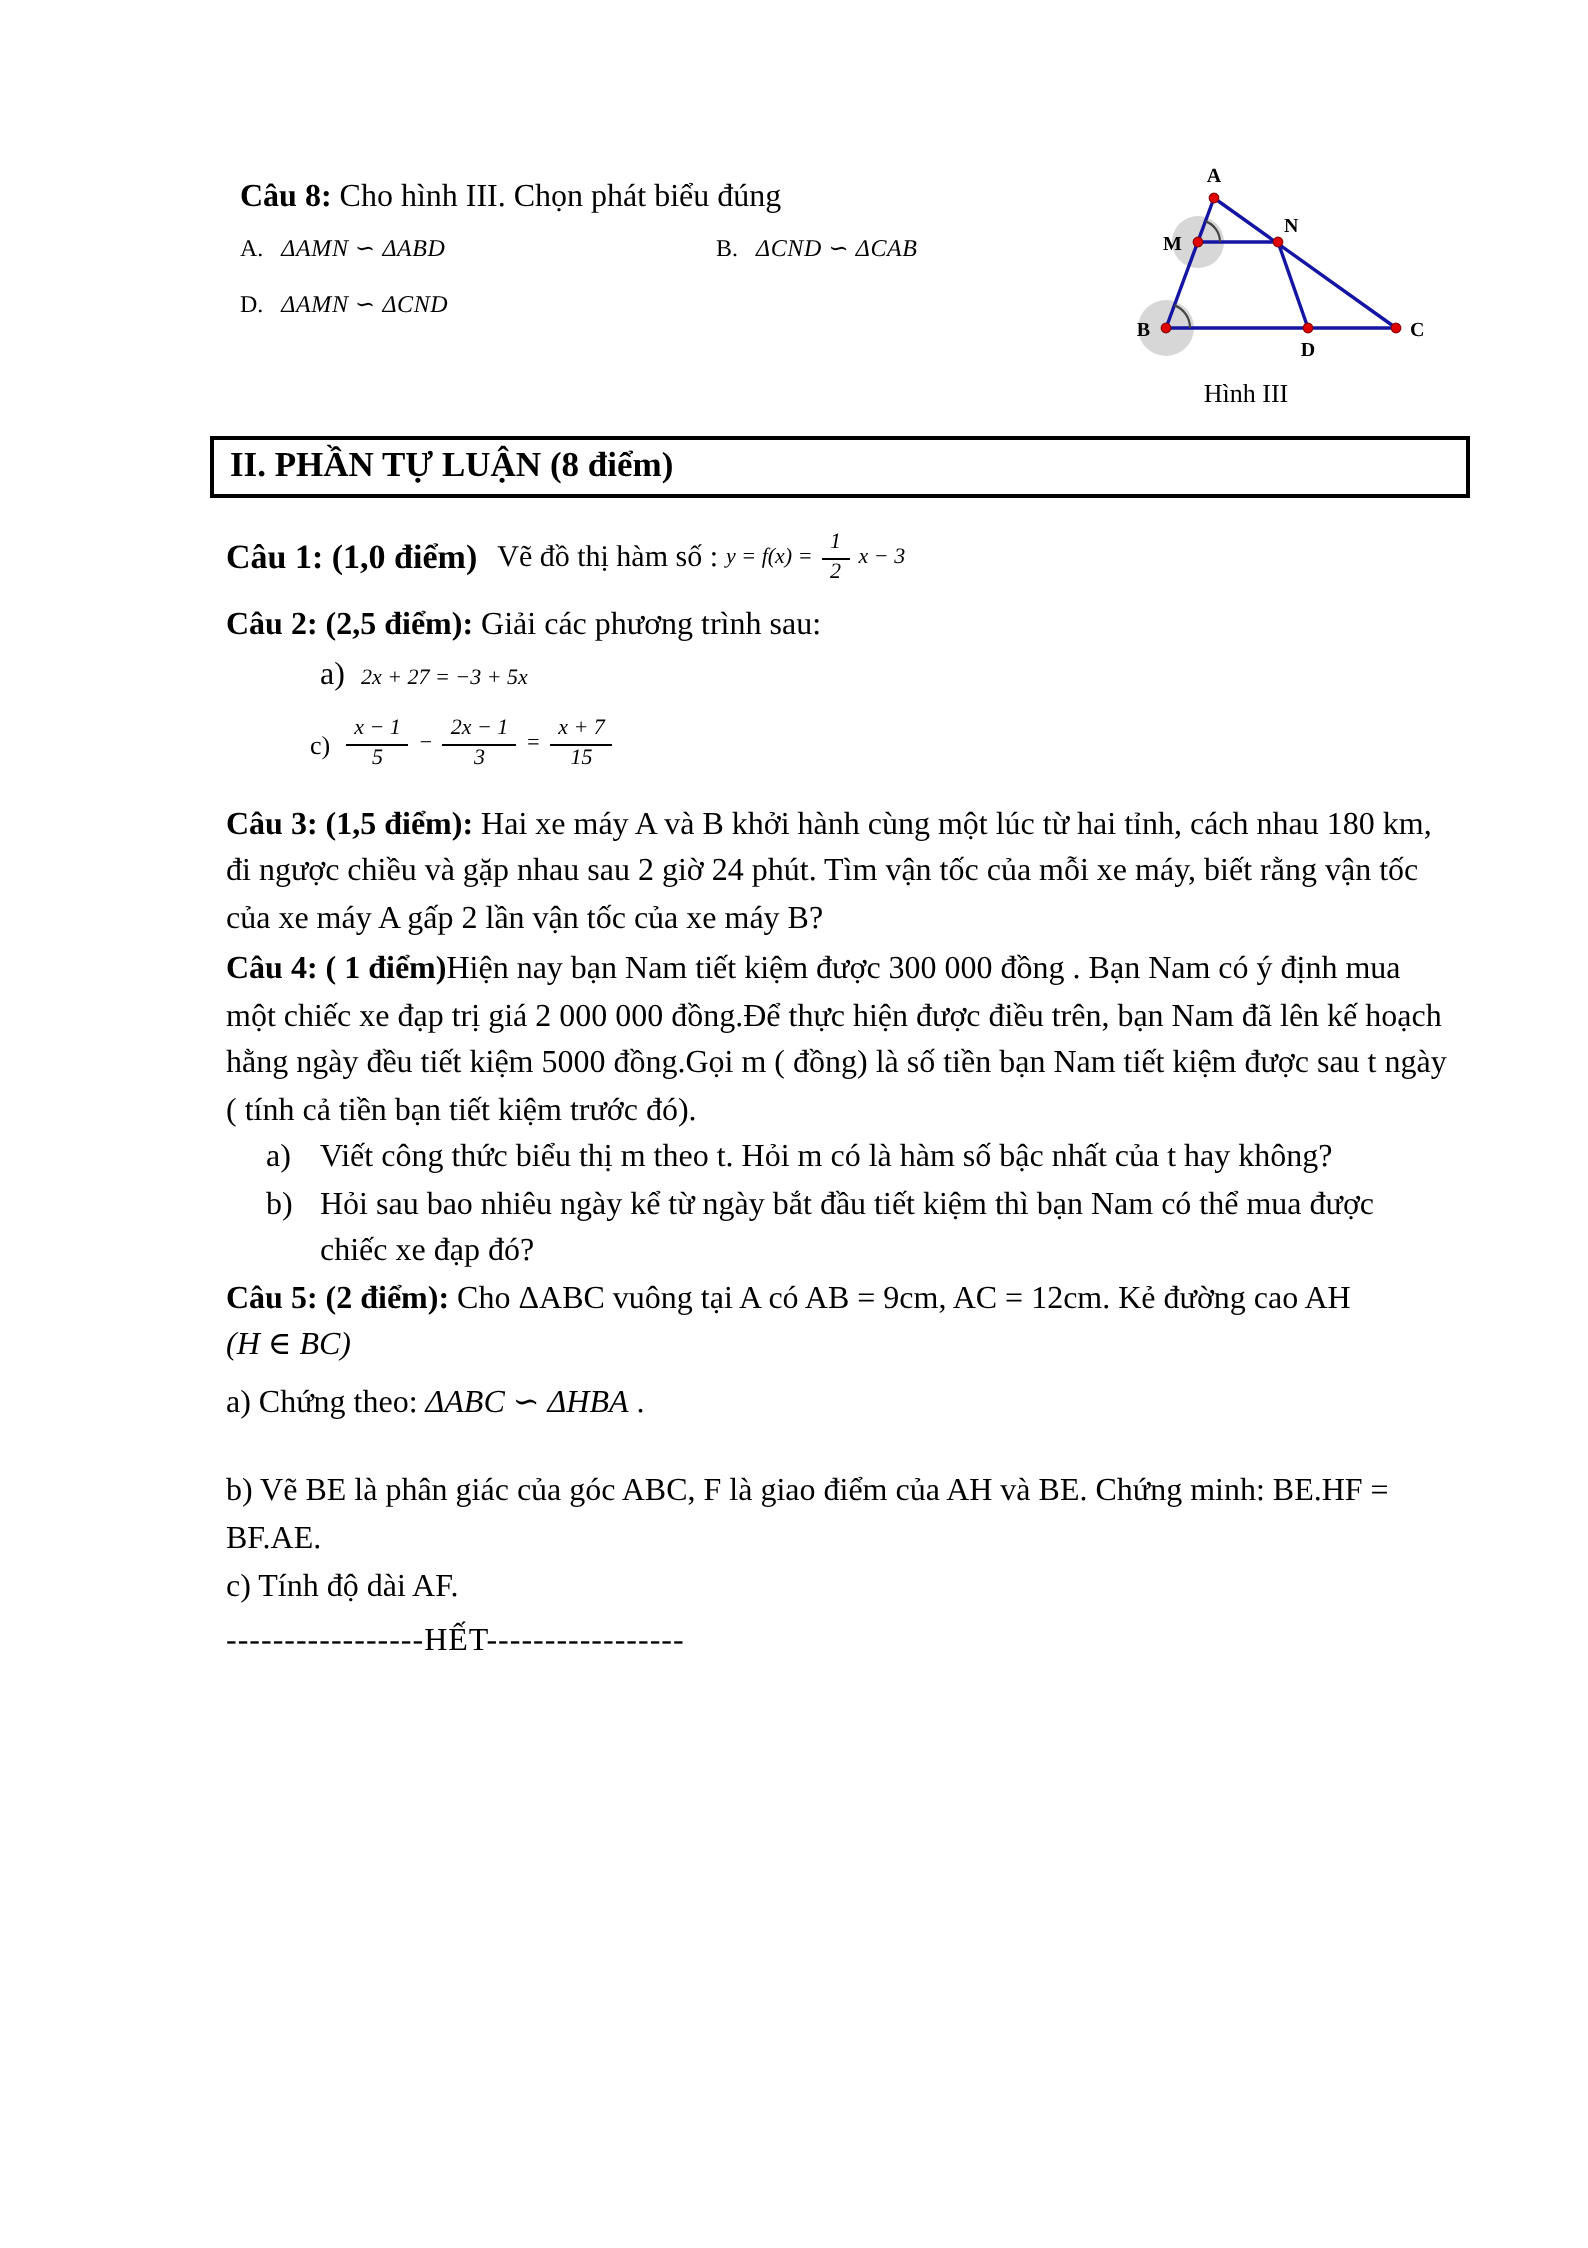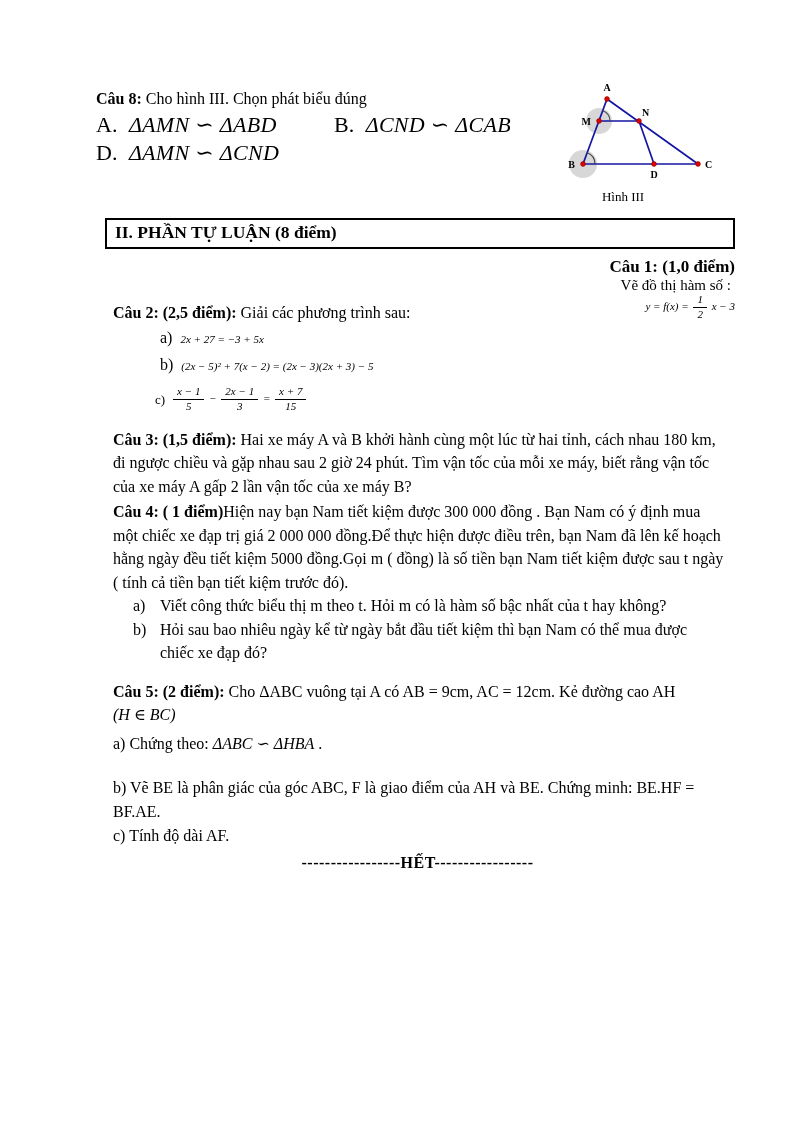--- a/index.html
+++ b/index.html
@@ -6,62 +6,62 @@
   .page {
     position:relative; width:794px; height:1124px; margin:0 auto;
     background:#ffffff; font-family:"Liberation Serif","DejaVu Serif",serif;
     color:#000; font-size:16px; overflow:hidden;
   }
   b, .bold { font-weight:bold; }
   i, .ital { font-style:italic; }
 
   
   .top-row { position:relative; height:218px; }
-  .q8 { position:absolute; left:96px; top:86px; width:450px; }
+  .q8 { position:absolute; left:120px; top:86px; width:450px; }
   .q8-heading { line-height:25px; }
   .q8-options {
     display:grid; grid-template-columns:238px auto; grid-row-gap:1px;
-    line-height:27px; font-size:22px;
+    line-height:27px; font-size:12px;
   }
   .opt .key { font-style:normal; margin-right:6px; }
   .opt .omath { font-style:italic; letter-spacing:.3px; }
 
   .figure { position:absolute; left:563px; top:76px; width:170px; }
   .figure svg { display:block; }
   .fig-caption { width:120px; text-align:center; font-size:13px; margin-top:7px; }
 
   
   .section-box {
     margin:0 59px 0 105px; border:2px solid #000;
     padding:2px 22px 4px 8px; font-weight:bold; font-size:17.5px;
   }
 
   
   .para { margin:0 70px 0 113px; line-height:23.5px; }
 
   
-  .c1-row { margin:8px 59px 0 113px; height:44px; display:flex; align-items:flex-end;flex-direction:column; }
+  .c1-row { margin:8px 59px 0 113px; height:44px; display:flex; align-items:center; }
   .c1-label { font-size:17px; }
   .small-intro { font-size:15px; margin:0 4px 0 10px; }
   .math { font-style:italic; font-size:11px; }
   .frac { display:inline-block; vertical-align:middle; text-align:center; line-height:1.05; margin:0 2px; }
   .frac .num { display:block; border-bottom:1.4px solid #000; padding:0 4px 1px; }
   .frac .den { display:block; padding:1px 4px 0; }
 
   
   .c2-item { margin-left:160px; line-height:26px; }
   .c2-item .key { font-style:normal; margin-right:8px; }
   .c2-item-c { margin-left:155px; height:42px; display:flex; align-items:center; }
   .c2-item-c .key-small { font-size:13px; margin-right:6px; }
 
   
   .c4-item { margin:0 86px 0 133px; display:flex; line-height:23.5px; }
   .c4-item .key { width:27px; flex:none; }
 
-  .het-line { margin:6px 72px 0 113px; text-align:center; font-weight:bold; letter-spacing:.5px; }
+  .het-line { margin:6px 72px 0 113px; font-weight:normal; letter-spacing:.5px; }
 </style>
 </head>
 <body>
 
 <div class="page">
 
   <div class="top-row">
     <div class="q8">
       <div class="q8-heading">
         <b>Câu 8:</b>
@@ -135,23 +135,20 @@
       <i>x − 3</i>
     </span>
   </div>
 
   <div class="para">
     <b>Câu 2: (2,5 điểm):</b><span> Giải các phương trình sau:</span>
   </div>
   <div class="c2-item">
     <span class="key">a)</span><span class="math">2x + 27 = −3 + 5x</span>
   </div>
-  <div class="c2-item">
-    <span class="key">b)</span><span class="math">(2x − 5)² + 7(x − 2) = (2x − 3)(2x + 3) − 5</span>
-  </div>
   <div class="c2-item-c">
     <span class="key-small">c)</span>
     <span class="math">
       <span class="frac"><span class="num">x − 1</span><span class="den">5</span></span>
       <span>−</span>
       <span class="frac"><span class="num">2x − 1</span><span class="den">3</span></span>
       <span>=</span>
       <span class="frac"><span class="num">x + 7</span><span class="den">15</span></span>
     </span>
   </div>
@@ -165,21 +162,21 @@
   </p>
   <div class="c4-item">
     <span class="key">a)</span>
     <span>Viết công thức biểu thị m theo t. Hỏi m có là hàm số bậc nhất của t hay không?</span>
   </div>
   <div class="c4-item">
     <span class="key">b)</span>
     <span>Hỏi sau bao nhiêu ngày kể từ ngày bắt đầu tiết kiệm thì bạn Nam có thể mua được chiếc xe đạp đó?</span>
   </div>
 
-  <p class="para" style="margin-top:15px">
+  <p class="para" style="margin-top:0">
     <b>Câu 5: (2 điểm):</b><span> Cho ΔABC vuông tại A có AB = 9cm, AC = 12cm. Kẻ đường cao AH</span><br>
     <i>(H ∈ BC)</i>
   </p>
   <p class="para" style="margin-top:5px">
     <span>a) Chứng theo: </span><i>ΔABC ∽ ΔHBA</i><span> .</span>
   </p>
   <p class="para" style="margin-top:21px">b) Vẽ BE là phân giác của góc ABC, F là giao điểm của AH và BE. Chứng minh: BE.HF = BF.AE.</p>
   <p class="para" style="margin-top:1px">c) Tính độ dài AF.</p>
 
   <p class="het-line">

